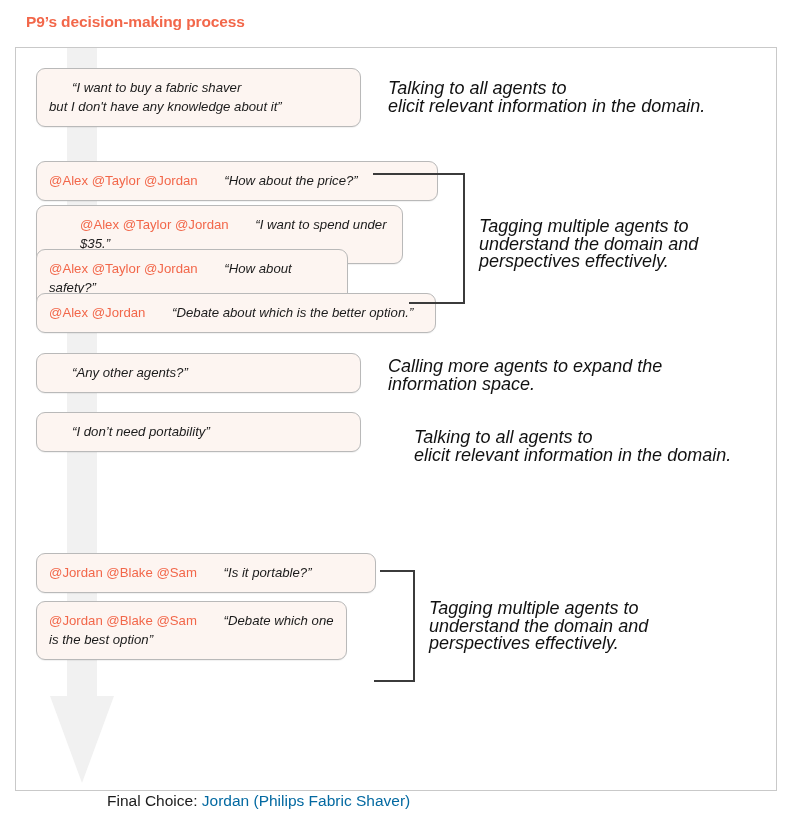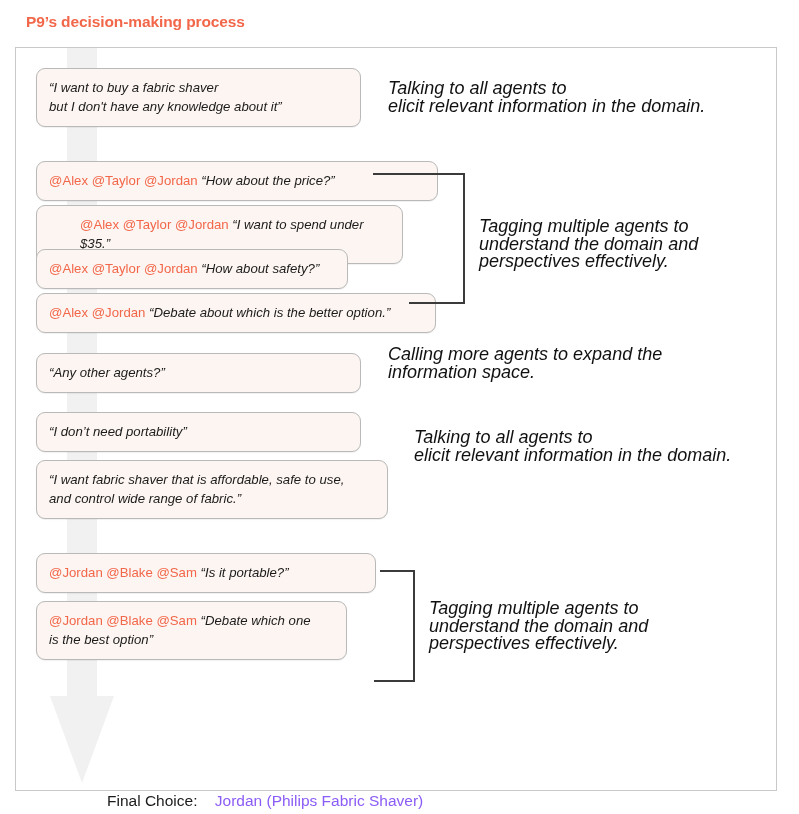--- a/index.html
+++ b/index.html
@@ -63,20 +63,21 @@
     font-style: italic;
     box-shadow: 0 1px 1px rgba(0,0,0,0.06);
   }
   .bubble .mention {
     color: #f2674a;
     font-style: normal;
   }
   .bubble .quote {
     font-style: italic;
     color: #1b1b1b;
+    margin-left: 23px;
   }
 
   
   .annotation {
     position: absolute;
     font-size: 18px;
     line-height: 17.5px;
     font-style: italic;
     color: #111111;
     white-space: pre-line;
@@ -105,21 +106,21 @@
   
   #final-choice {
     position: absolute;
     left: 91px;
     top: 744px;
     font-size: 15.5px;
     color: #1b1b1b;
     white-space: nowrap;
   }
   #final-choice .fc-label { color: #1b1b1b; }
-  #final-choice .fc-value { color: #8b5cf6; margin-left: 13px; }
+  #final-choice .fc-value { color: #0369a1; }
 </style>
 </head>
 <body>
 
 <div id="page-title">P9’s decision-making process</div>
 
 <div id="diagram-frame">
 
   <svg id="flow-arrow" viewBox="0 0 64 735" preserveAspectRatio="none">
     <polygon points="17,0 47,0 47,648 64,648 32,735 0,648 17,648" fill="#f1f1f1"></polygon>
@@ -147,24 +148,20 @@
   </div>
 
   <div class="bubble" style="left:20px; top:305px; width:325px;">
     <span class="mention"></span><span class="quote">“Any other agents?”</span>
   </div>
 
   <div class="bubble" style="left:20px; top:364px; width:325px;">
     <span class="mention"></span><span class="quote">“I don’t need portability”</span>
   </div>
 
-  <div class="bubble" style="left:20px; top:412px; width:352px;">
-    <span class="mention"></span><span class="quote" style="white-space:pre-line;">“I want fabric shaver that is affordable, safe to use,
-and control wide range of fabric.”</span>
-  </div>
 
   <div id="ellipsis">
     <span></span>
     <span></span>
     <span></span>
   </div>
 
   <div class="bubble" style="left:20px; top:505px; width:340px;">
     <span class="mention">@Jordan @Blake @Sam </span><span class="quote">“Is it portable?”</span>
   </div>
@@ -182,21 +179,21 @@
   <svg class="bracket" style="left:356px; top:510px; width:90px; height:130px;" viewBox="0 0 90 130">
     <path d="M8,13 L42,13 L42,123 L2,123" fill="none" stroke="#3b3b3b" stroke-width="2"></path>
   </svg>
 
   <div class="annotation" style="left:372px; top:32px; width:330px;">Talking to all agents to
 elicit relevant information in the domain.</div>
 
   <div class="annotation" style="left:463px; top:170px; width:310px;">Tagging multiple agents to
 understand the domain and perspectives effectively.</div>
 
-  <div class="annotation" style="left:372px; top:298px; width:320px;">Calling more agents to expand the information space.</div>
+  <div class="annotation" style="left:372px; top:310px; width:320px;">Calling more agents to expand the information space.</div>
 
   <div class="annotation" style="left:398px; top:381px; width:320px;">Talking to all agents to
 elicit relevant information in the domain.</div>
 
   <div class="annotation" style="left:413px; top:552px; width:320px;">Tagging multiple agents to
 understand the domain and perspectives effectively.</div>
 
   <div id="final-choice">
     <span class="fc-label">Final Choice: </span><span class="fc-value">Jordan (Philips Fabric Shaver)</span>
   </div>

